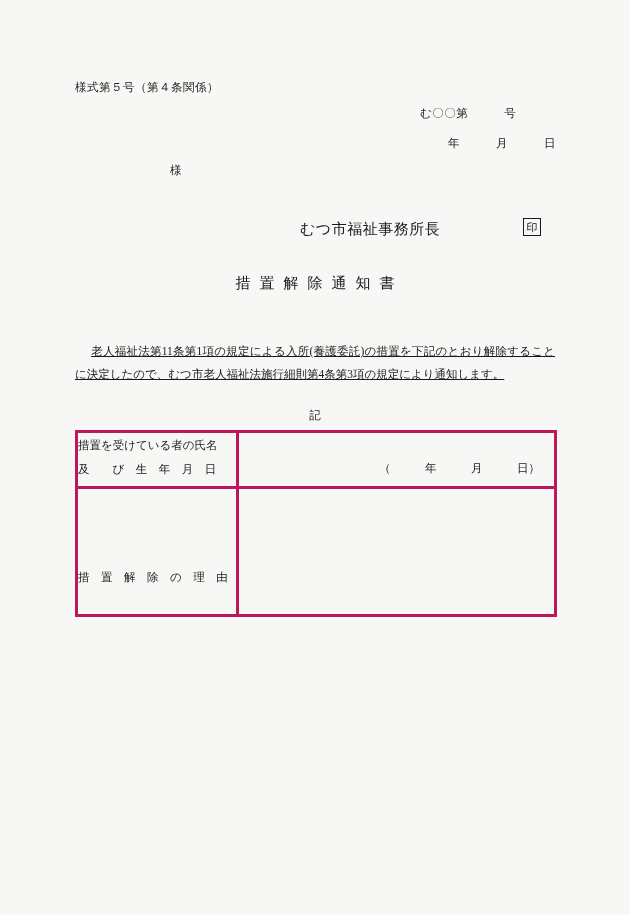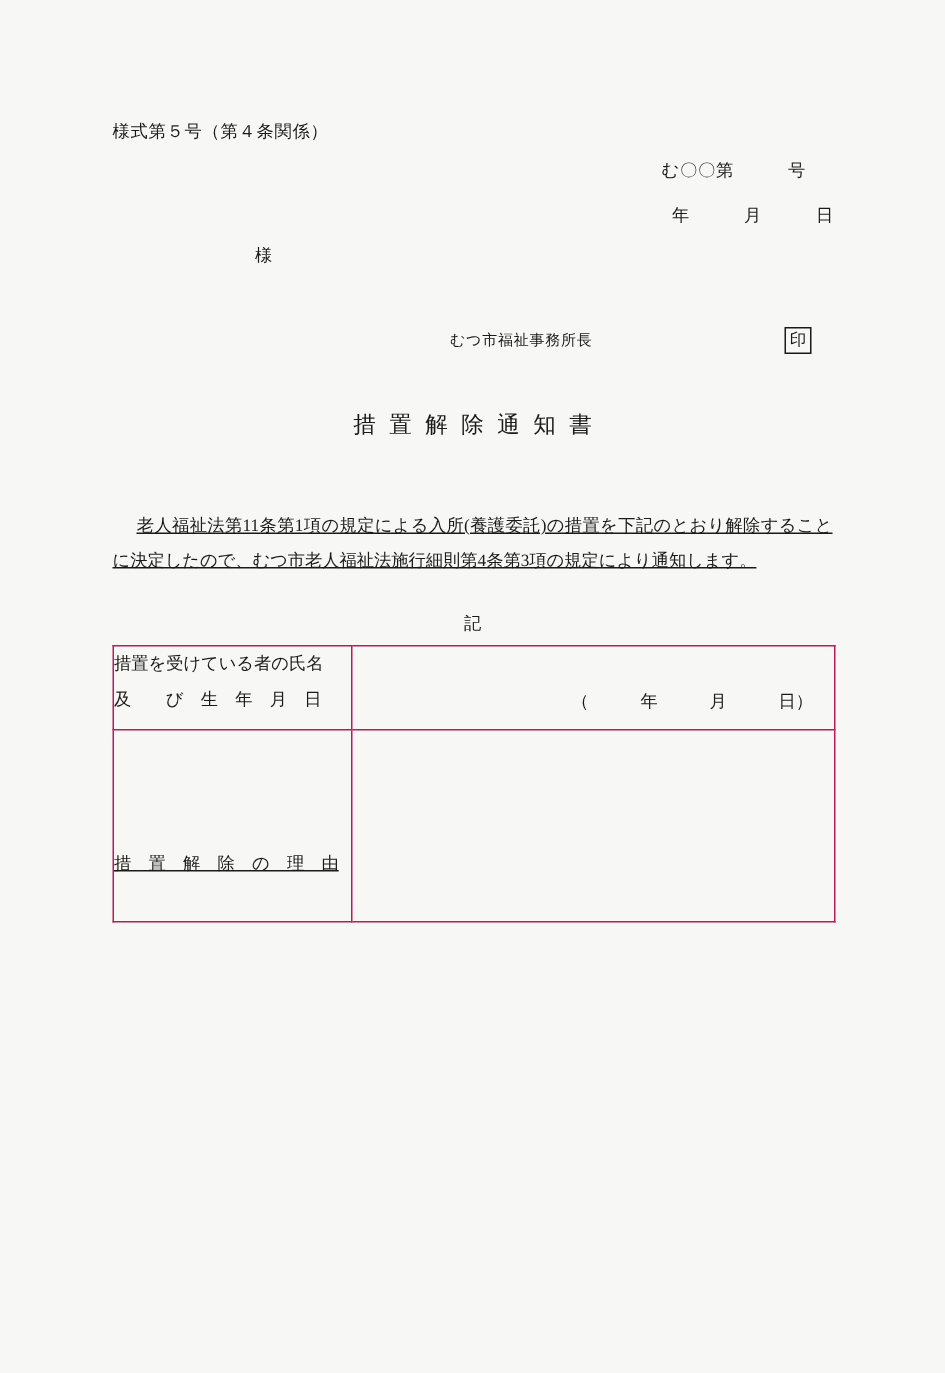--- a/index.html
+++ b/index.html
@@ -28,21 +28,21 @@
     position: absolute;
     left: 75px;
     top: 80px;
     font-size: 11.5px;
     letter-spacing: 0.5px;
     white-space: nowrap;
   }
 
   .doc-number {
     position: absolute;
-    left: 441px;
+    left: 420px;
     top: 106px;
     font-size: 11.5px;
     white-space: nowrap;
     letter-spacing: 0.5px;
   }
 
   .doc-date {
     position: absolute;
     left: 448px;
     top: 136px;
@@ -56,21 +56,21 @@
     left: 170px;
     top: 163px;
     font-size: 11.5px;
     letter-spacing: 0.5px;
   }
 
   .issuer {
     position: absolute;
     left: 300px;
     top: 220px;
-    font-size: 10px;
+    font-size: 15px;
     letter-spacing: 0.5px;
     white-space: nowrap;
   }
 
   .seal {
     position: absolute;
     left: 523px;
     top: 218px;
     width: 16px;
     height: 16px;
@@ -114,21 +114,21 @@
 
   table.form-table {
     position: absolute;
     left: 75px;
     top: 430px;
     width: 482px;
     border-collapse: collapse;
     table-layout: fixed;
   }
   table.form-table td {
-    border: 1px solid #be185d;
+    border: 3px solid #be185d;
     font-size: 11.5px;
     vertical-align: top;
     padding: 0;
     margin-top: 12px;
   }
   td.label-cell {
     width: 158px;
     padding: 10px 8px 8px 10px;
     line-height: 24px;
     white-space: nowrap;
@@ -152,21 +152,20 @@
   }
 
   .date-line {
     padding-left: 80px;
     white-space: nowrap;
   }
 
   .reason-label {
     vertical-align: middle !important;
     padding-top: 0;
-    text-decoration: underline;
   }
   .reason-label-inner {
     display: block;
     padding-top: 50px;
   }
 </style>
 </head>
 <body>
 
 <div class="page">

